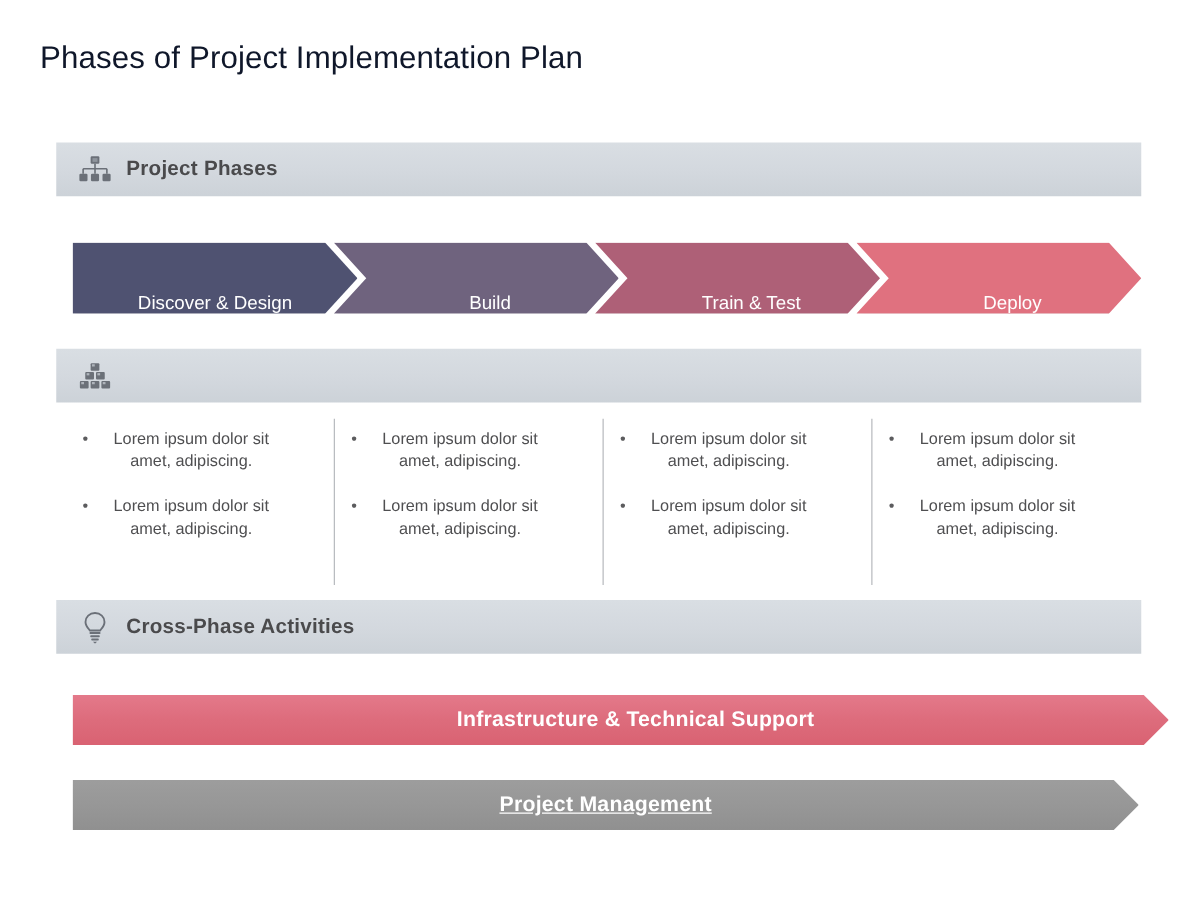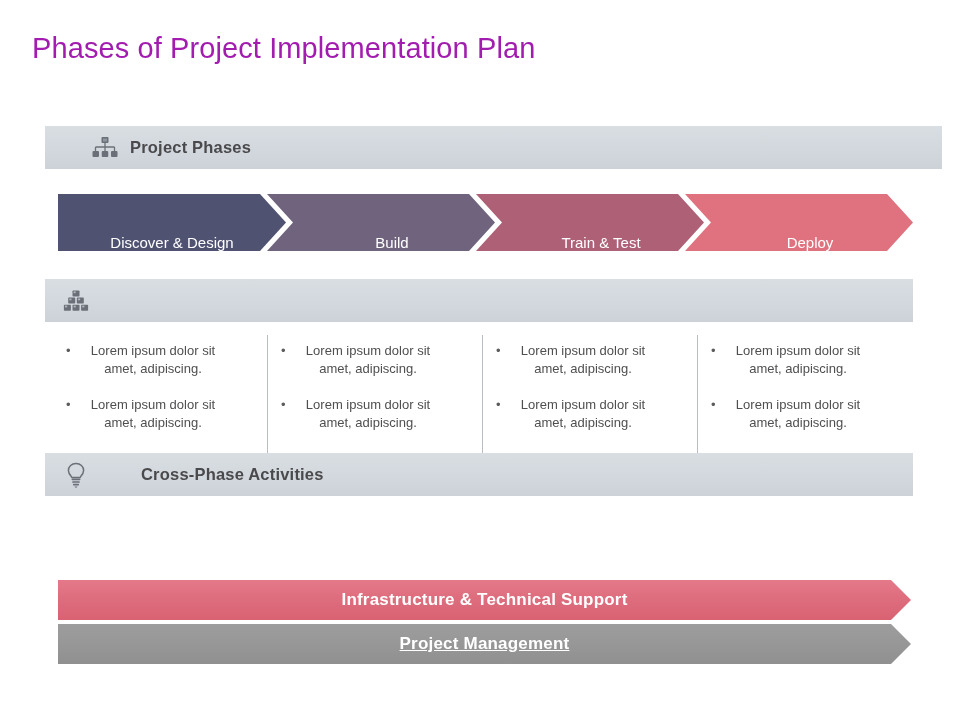--- a/index.html
+++ b/index.html
@@ -13,23 +13,23 @@
     font-family: "Liberation Sans", sans-serif;
     overflow: hidden;
     position: relative;
   }
 
   
   #slide-title {
     position: absolute;
     left: 32px;
     top: 32px;
-    font-size: 29px;
+    font-size: 25px;
     font-weight: 400;
-    color: #a21caf;
+    color: #0f172a;
     letter-spacing: 0.1px;
     white-space: nowrap;
   }
 
   
   .section-bar {
     position: absolute;
     left: 45px;
     width: 868px;
     height: 43px;
@@ -47,23 +47,23 @@
     justify-content: center;
     flex: none;
   }
   .section-bar .bar-label {
     font-size: 16.5px;
     font-weight: bold;
     color: #4a4a4c;
     letter-spacing: 0.2px;
     white-space: nowrap;
   }
-  #section-bar-phases    { top: 126px; padding-left: 29px; }
+  #section-bar-phases    { top: 114px; }
   #section-bar-activities{ top: 279px; }
-  #section-bar-cross     { top: 453px; gap: 40px; }
+  #section-bar-cross     { top: 480px; }
 
   
   #phase-row {
     position: absolute;
     left: 58px;
     top: 194px;
     width: 845px;
     height: 57px;
   }
   .phase-arrow {
@@ -145,22 +145,23 @@
     align-items: center;
     justify-content: center;
     color: #ffffff;
     font-size: 17px;
     font-weight: bold;
     letter-spacing: 0.2px;
     clip-path: polygon(0 0, calc(100% - 20px) 0, 100% 50%, calc(100% - 20px) 100%, 0 100%);
     filter: drop-shadow(2px 3px 3px rgba(0,0,0,0.33));
   }
   #banner-infrastructure {
-    top: 580px;
+    top: 556px;
     background: linear-gradient(180deg, #e4798a 0%, #dd6c7c 50%, #d96272 100%);
+    padding-left: 24px;
   }
   #banner-project-management {
     top: 624px;
     background: linear-gradient(180deg, #9d9d9d 0%, #979797 50%, #909090 100%);
     text-decoration: underline;
   }
 </style>
 </head>
 <body>
 

